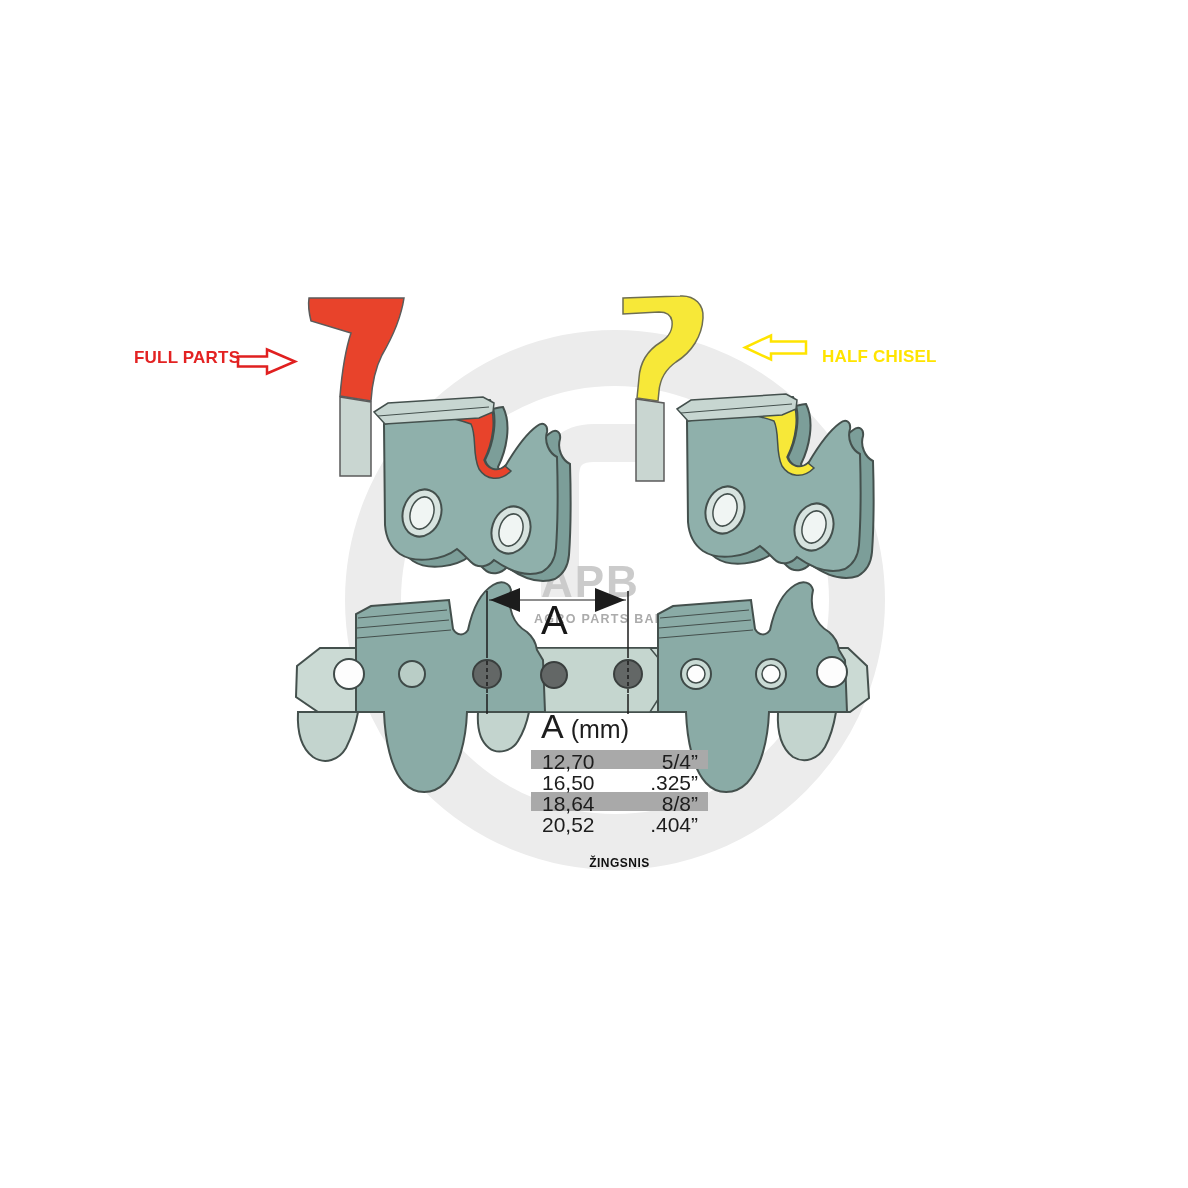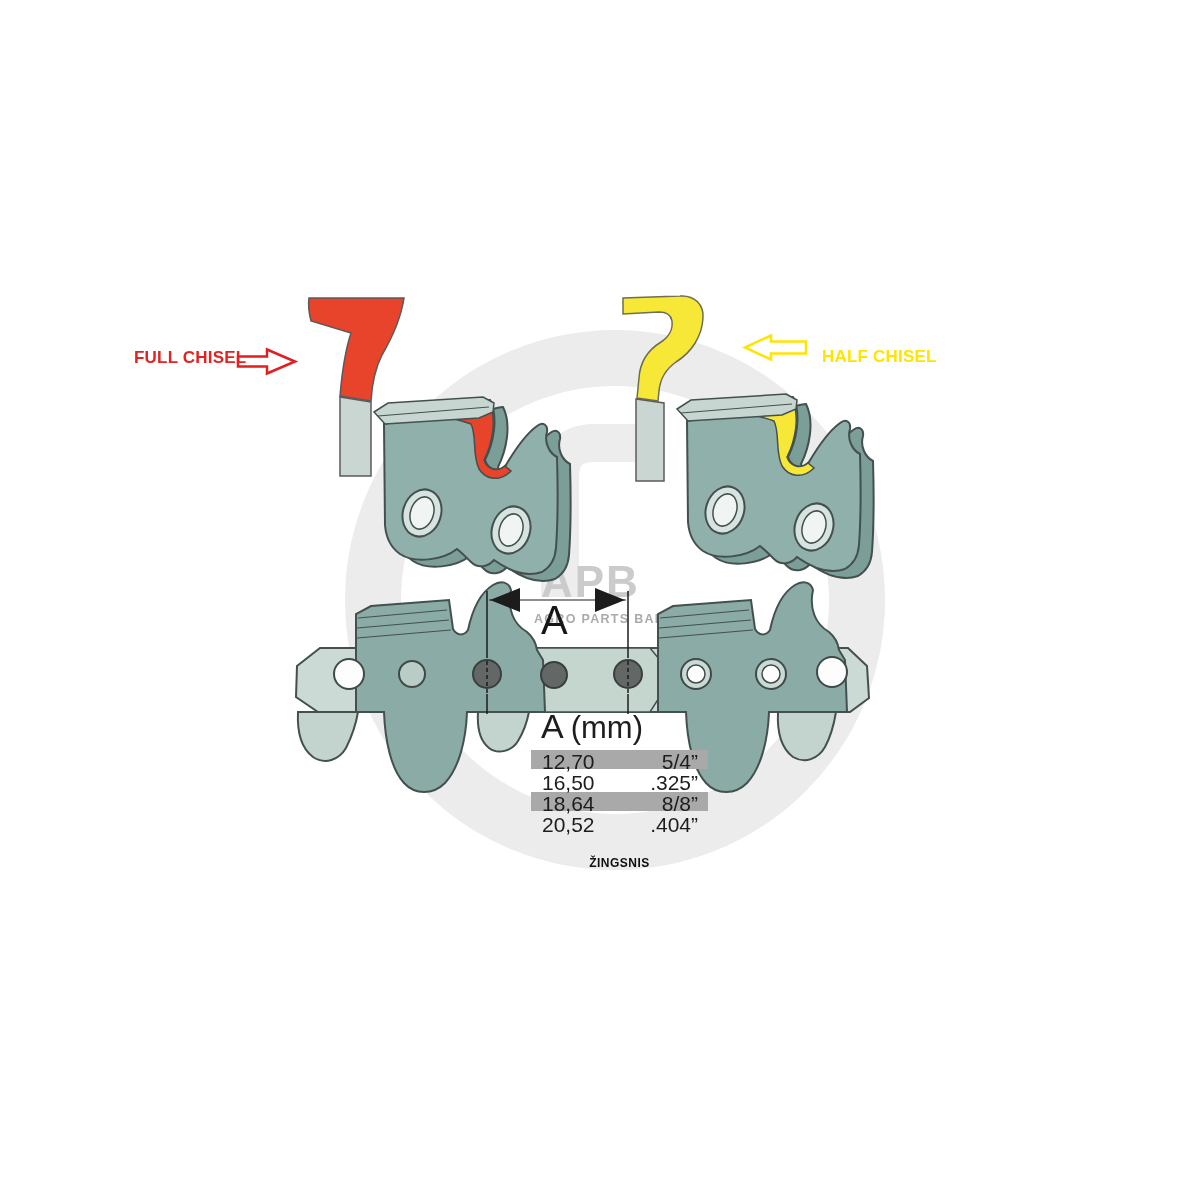--- a/index.html
+++ b/index.html
@@ -10,21 +10,21 @@
   #stage{position:absolute;left:0;top:0;width:1188px;height:1188px;}
   svg{position:absolute;left:0;top:0;}
   .overlay{position:absolute;z-index:5;}
   .chisel-label{font-weight:700;font-size:17px;letter-spacing:.2px;white-space:nowrap;}
   .lbl-full{left:134px;top:348px;color:#E32222;}
   .lbl-half{left:822px;top:347px;color:#FFE400;}
   .dim-letter{left:541px;top:598px;font-size:40px;font-weight:400;color:#161616;}
   .pitch-table{left:531px;top:707px;width:177px;color:#1d1d1d;}
   .pt-header{display:flex;align-items:baseline;gap:7px;margin-left:10px;height:40px;}
   .pt-header .big{font-size:34px;font-weight:400;}
-  .pt-header .small{font-size:31px;font-weight:400;}
+  .pt-header .small{font-size:25px;font-weight:400;}
   .pt-rows{margin-top:3px;}
   .t-row{height:19px;line-height:23px;display:flex;justify-content:space-between;
          padding:0 10px 0 11px;font-size:21px;margin-top:2px;}
   .t-row.hl{background:#A9A9A9;}
   .pitch-caption{left:531px;top:856px;width:177px;text-align:center;
                  font-size:12px;font-weight:700;letter-spacing:.5px;color:#0f0f0f;}
 </style>
 </head>
 <body>
 
@@ -169,21 +169,21 @@
     <line x1="487" y1="694" x2="487" y2="714" stroke-width="1.5"></line>
     <line x1="628" y1="591" x2="628" y2="654" stroke-width="1.5"></line>
     <line x1="628" y1="654" x2="628" y2="694" stroke-width="1.5" stroke-dasharray="4,3"></line>
     <line x1="628" y1="694" x2="628" y2="714" stroke-width="1.5"></line>
     <line x1="489" y1="600" x2="626" y2="600" stroke-width="1.2"></line>
     <path d="M 490,600 L 520,588 L 520,612 Z" fill="#1C1C1C" stroke="none"></path>
     <path d="M 625,600 L 595,588 L 595,612 Z" fill="#1C1C1C" stroke="none"></path>
   </g>
 </svg>
 
-<div class="overlay chisel-label lbl-full">FULL CHISEL</div>
+<div class="overlay chisel-label lbl-full">FULL PARTS</div>
 <div class="overlay chisel-label lbl-half">HALF CHISEL</div>
 <div class="overlay dim-letter">A</div>
 
 <div class="overlay pitch-table">
   <div class="pt-header">
     <span class="big">A</span>
     <span class="small">(mm)</span>
   </div>
   <div class="pt-rows">
     <div class="t-row hl">

